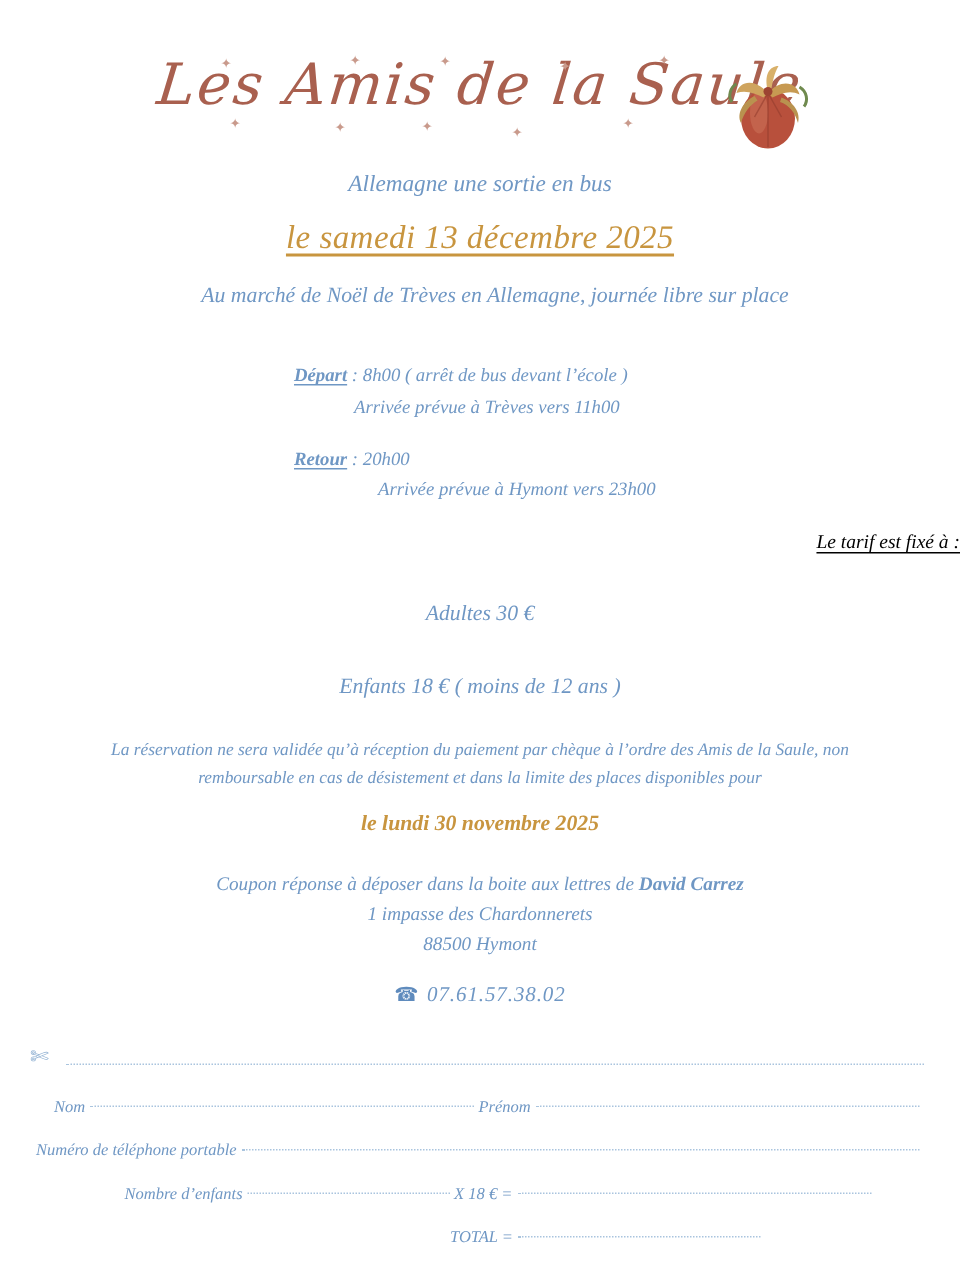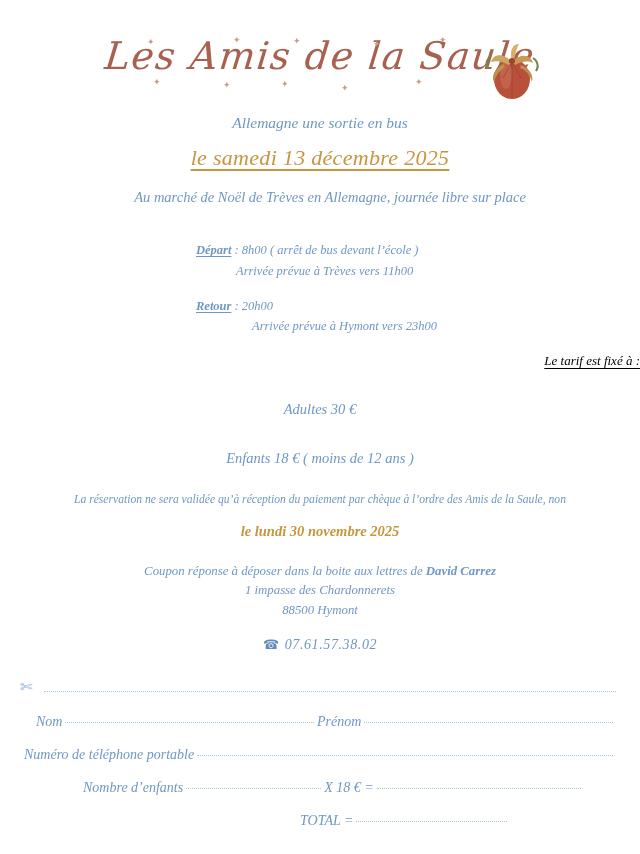--- a/index.html
+++ b/index.html
@@ -181,21 +181,21 @@
     position: absolute;
     left: 44px;
     right: 24px;
     top: 11px;
     border-bottom: 1.5px dotted #a9c4de;
   }
 
   
   .form {
     margin-top: 14px;
-    font-size: 14px;
+    font-size: 11px;
     font-style: italic;
   }
   .frow {
     display: flex;
     align-items: baseline;
     margin-bottom: 17px;
     padding: 0 24px;
     white-space: nowrap;
   }
   .flabel { flex: 0 0 auto; }
@@ -271,20 +271,21 @@
       <div class="indent2">Arrivée prévue à Hymont vers 23h00</div>
     </div>
   </div>
 
   <div class="center tarif-head">Le tarif est fixé à :</div>
   <div class="center price">Adultes 30 €</div>
   <div class="center price">Enfants 18 € ( moins de 12 ans )</div>
 
   <div class="conditions">
     <div>La réservation ne sera validée qu’à réception du paiement par chèque à l’ordre des Amis de la Saule, non</div>
+    <div>remboursable en cas de désistement et dans la limite des places disponibles pour</div>
   </div>
   <div class="center deadline">le lundi 30 novembre 2025</div>
 
   <div class="center contact">
     <div>
       <span>Coupon réponse à déposer dans la boite aux lettres de </span><span class="strong">David Carrez</span>
     </div>
     <div>1 impasse  des Chardonnerets</div>
     <div>88500 Hymont</div>
     <div class="phone"><span class="tel-glyph">☎</span><span>07.61.57.38.02</span></div>

